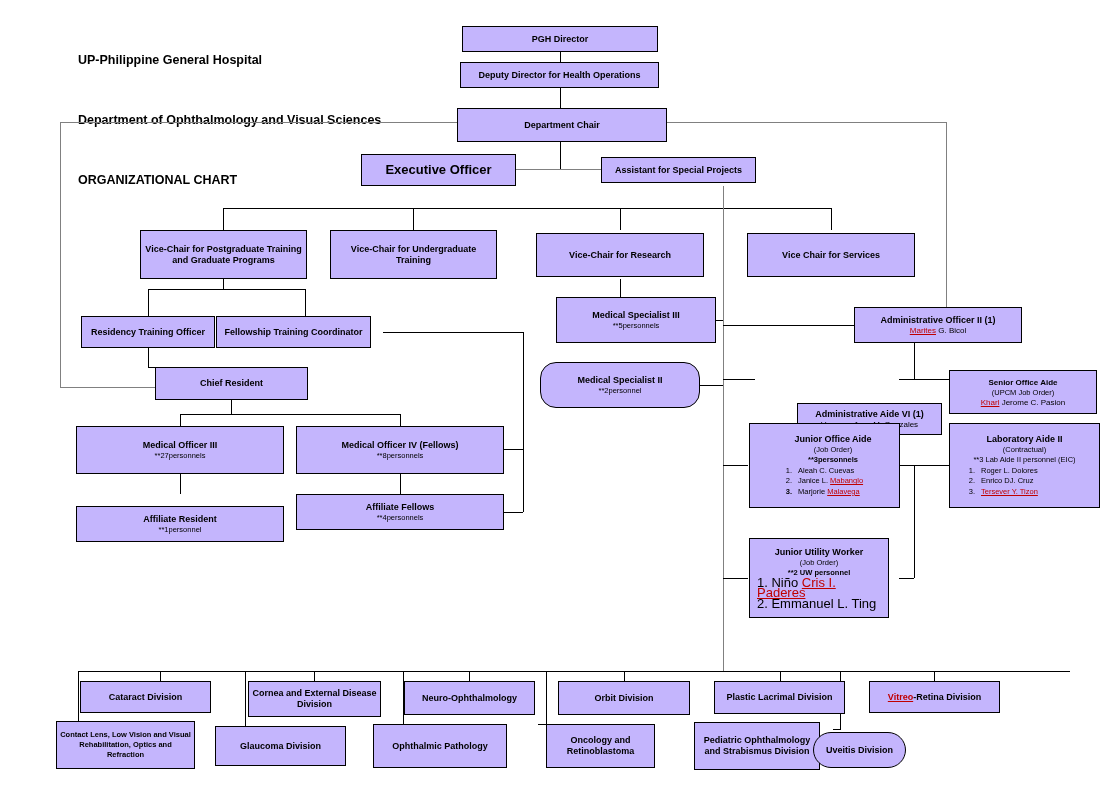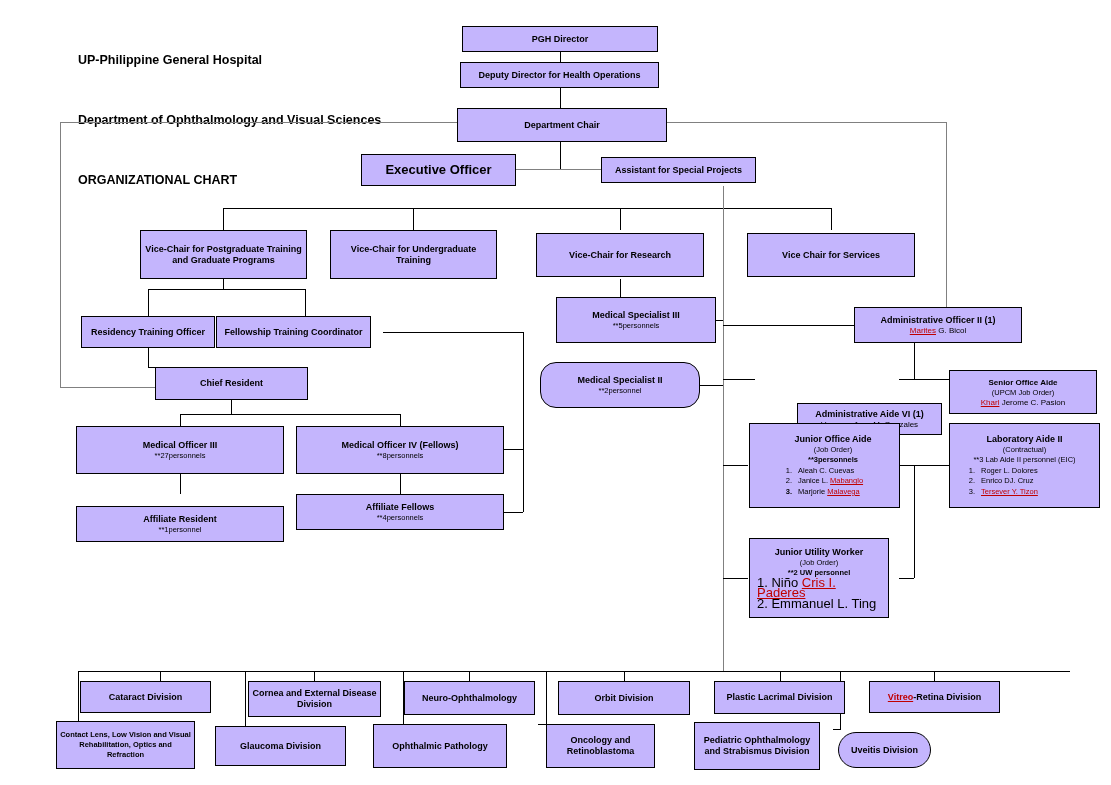--- a/index.html
+++ b/index.html
@@ -343,17 +343,17 @@
   </div>
   <div class="node" style="left:373px; top:724px; width:134px; height:44px;">
     <div class="ttl">Ophthalmic Pathology</div>
   </div>
   <div class="node" style="left:546px; top:724px; width:109px; height:44px;">
     <div class="ttl">Oncology and Retinoblastoma</div>
   </div>
   <div class="node" style="left:694px; top:722px; width:126px; height:48px;">
     <div class="ttl">Pediatric Ophthalmology and Strabismus Division</div>
   </div>
-  <div class="node" style="left:838px; top:732px; width:93px; height:36px;border-radius:18px;">
+  <div class="node" style="left:813px; top:732px; width:93px; height:36px;border-radius:18px;">
     <div class="ttl">Uveitis Division</div>
   </div>
 
 </div>
 
 </body></html>

